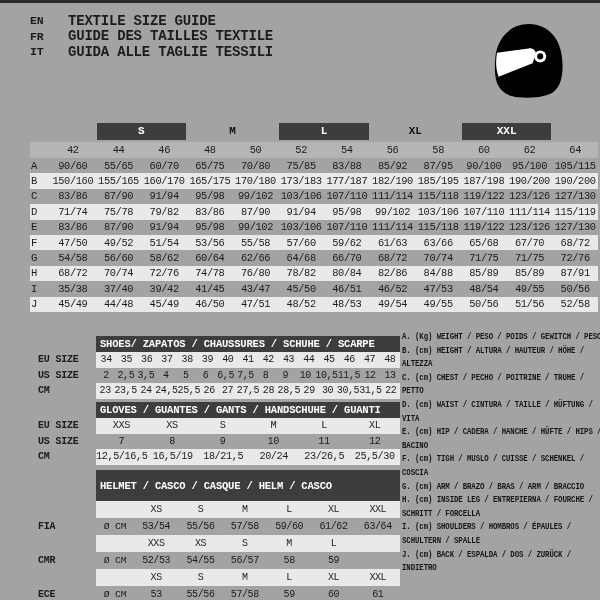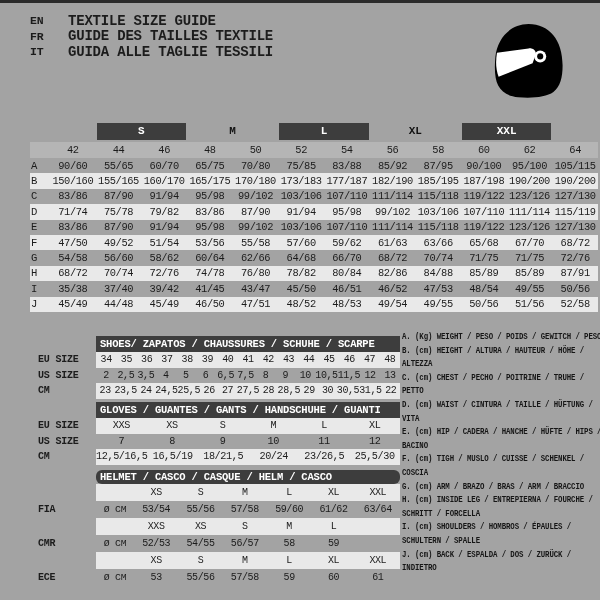--- a/index.html
+++ b/index.html
@@ -29,21 +29,21 @@
 
   
   .sub-table{position:absolute;left:38px;width:362px;}
   .shoes{top:336px;} .gloves{top:402px;} .helmet-t{top:470px;}
   .sec-bar{margin-left:58px;height:16px;background:#3d3d3d;display:flex;align-items:center;}
   .sec-title{color:#fff;font-weight:bold;font-size:10.5px;letter-spacing:-0.2px;padding-left:4px;white-space:nowrap;}
   .sub-row{display:grid;align-items:center;height:15.5px;}
   .shoes .sub-row{grid-template-columns:58px repeat(15,1fr);}
   .gloves .sub-row{grid-template-columns:58px repeat(6,1fr);}
   .helmet-t .sub-row{grid-template-columns:58px 38px repeat(6,1fr);height:17px;}
-  .helmet-t .sec-bar{height:14px;border-radius:6px;}
+  .helmet-t .sec-bar{height:31px;}
   .sub-row.stripe{background:linear-gradient(90deg,transparent 58px,#e9e9e9 58px);}
   .sub-lab{font-weight:bold;font-size:10px;letter-spacing:-0.2px;white-space:nowrap;}
   .sub-cell{text-align:center;font-size:10px;letter-spacing:-0.4px;white-space:nowrap;}
   .sub-cell.unit{font-size:9.8px;letter-spacing:-0.2px;}
   .gloves .sub-cell{font-size:10.2px;}
 
   
   .legend{position:absolute;left:402px;top:331px;width:230px;
           transform:scaleX(0.88);transform-origin:0 0;}
   .legend-item{font-weight:bold;font-size:8.4px;line-height:13.6px;letter-spacing:-0.1px;

